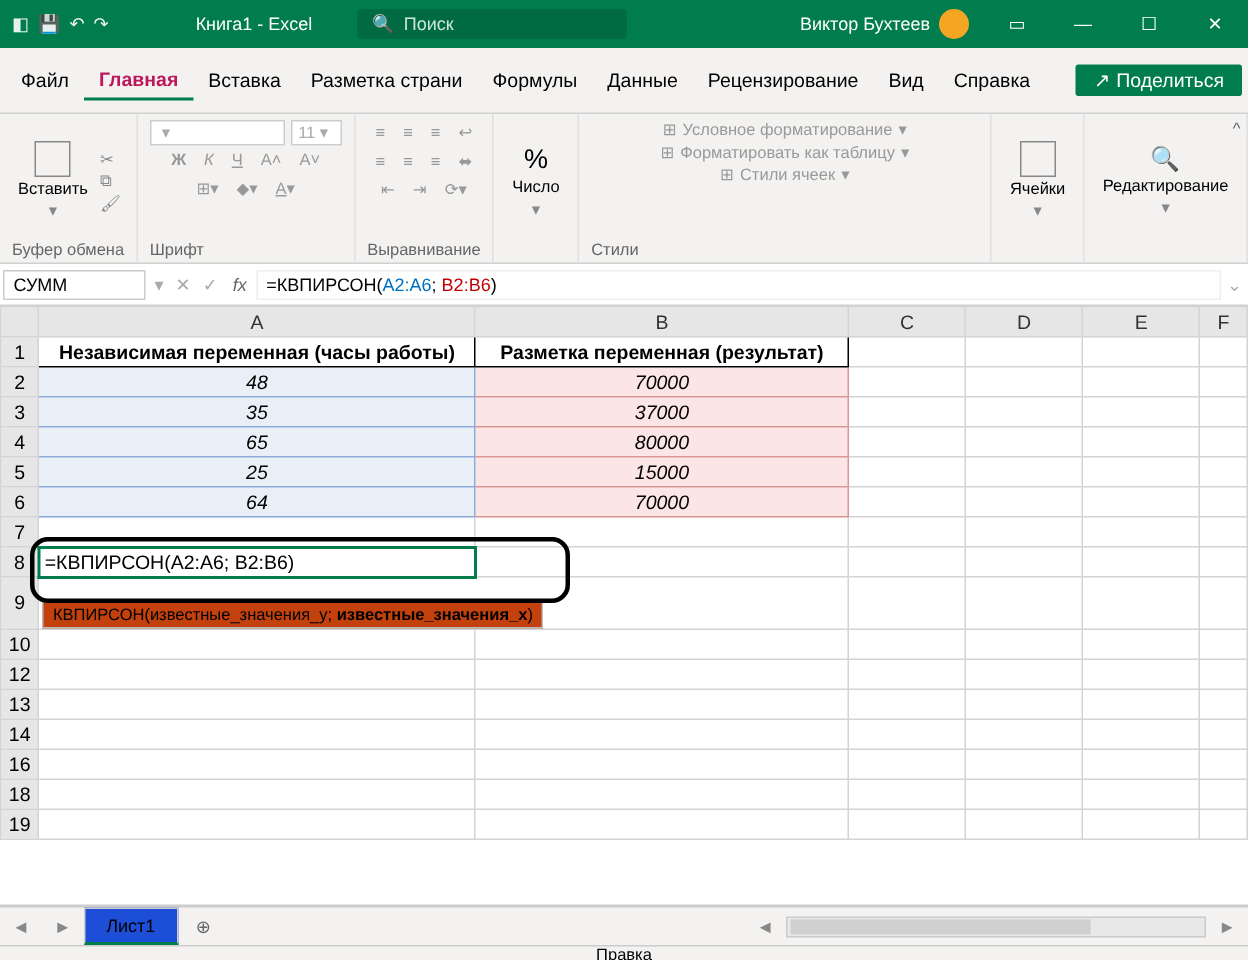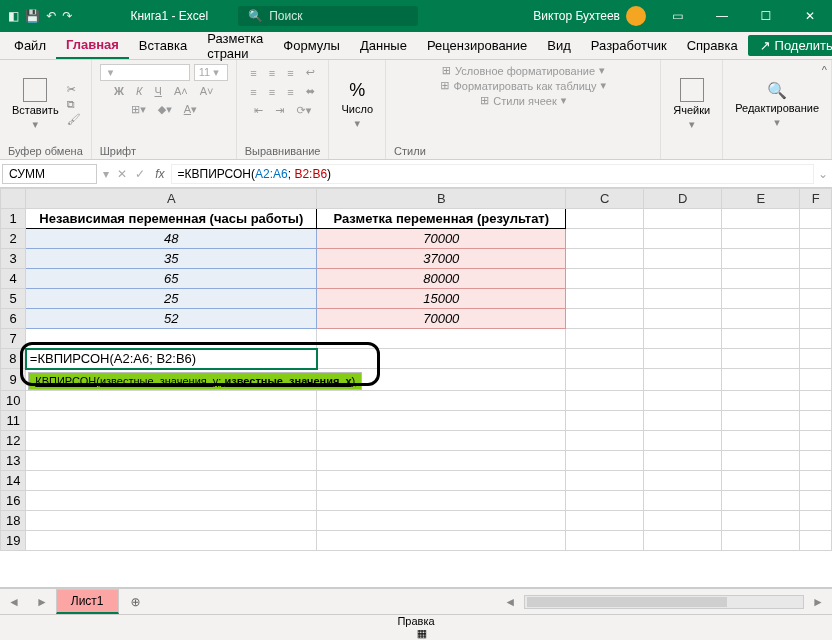--- a/index.html
+++ b/index.html
@@ -9,21 +9,21 @@
 .titlebar .qat { display: flex; gap: 6px; padding: 0 8px; }
 .titlebar .qat span { opacity: .9; }
 .titlebar .title { margin-left: 50px; }
 .titlebar .search { flex: 1; display: flex; align-items: center; margin-left: 30px; }
 .titlebar .search-box { background: #006b42; border-radius: 3px; padding: 3px 10px; width: 180px; display: flex; align-items: center; gap: 6px; color: #cfe8dc; }
 .titlebar .user { display: flex; align-items: center; gap: 6px; margin-right: 10px; }
 .titlebar .avatar { width: 20px; height: 20px; border-radius: 50%; background: #f4a623; }
 .titlebar .win { display: flex; }
 .titlebar .win div { width: 44px; height: 32px; display: flex; align-items: center; justify-content: center; }
 
-.tabs { height: 28px; background: #f3f2f1; border-bottom: 1px solid #d0d0d0; display: flex; align-items: center; padding: 0 4px; font-size: 13px; }
+.tabs { height: 44px; background: #f3f2f1; border-bottom: 1px solid #d0d0d0; display: flex; align-items: center; padding: 0 4px; font-size: 13px; }
 .tabs .tab { padding: 5px 10px; cursor: pointer; }
 .tabs .tab.active { color: #be185d; border-bottom: 2px solid #007c4d; font-weight: 600; }
 .tabs .share { margin-left: auto; background: #007c4d; color: #fff; padding: 3px 12px; border-radius: 2px; display: flex; align-items: center; gap: 4px; }
 
 .ribbon { height: 100px; background: #f3f2f1; border-bottom: 1px solid #d0d0d0; display: flex; font-size: 11px; }
 .group { border-right: 1px solid #e0e0e0; padding: 4px 8px 2px; display: flex; flex-direction: column; justify-content: space-between; }
 .group-label { text-align: left; color: #666; font-size: 11px; }
 .group-body { flex: 1; display: flex; align-items: center; gap: 4px; }
 .btn-lg { display: flex; flex-direction: column; align-items: center; font-size: 11px; gap: 2px; cursor: pointer; padding: 2px 4px; }
 .icon-box { width: 24px; height: 24px; border: 1px solid #888; display: inline-block; }
@@ -50,26 +50,26 @@
 .col-A { width: 276px; }
 .col-B { width: 236px; }
 .col-o { width: 74px; }
 .rowh { width: 24px; background: #e6e6e6; text-align: center; }
 .hdr-cell { font-weight: bold; text-align: center; border: 1px solid #000 !important; }
 .data-a { background: #e8eff7; text-align: center; font-style: italic; border: 1px solid #8eaadb !important; }
 .data-b { background: #fbe5e5; text-align: center; font-style: italic; border: 1px solid #d99694 !important; }
 .edit-cell { border: 2px solid #007c4d !important; padding: 0 3px; position: relative; }
 
 .callout { position: absolute; left: 20px; top: 154px; border: 3px solid #000; border-radius: 12px; padding: 6px 18px 6px 6px; background: transparent; pointer-events: none; }
-.tooltip { font-size: 11px; background: #84cc16; border: 1px solid #bbb; padding: 2px 6px; display: inline-block; margin-top: 2px; margin-left: 2px; text-decoration: underline; }
+.tooltip { font-size: 11px; background: #c2410c; border: 1px solid #bbb; padding: 2px 6px; display: inline-block; margin-top: 15px; margin-left: 2px; }
 .tooltip b { font-weight: bold; }
 
 .sheet-tabs { height: 26px; background: #f3f2f1; display: flex; align-items: center; font-size: 12px; border-top: 1px solid #ccc; }
 .sheet-tabs .nav { padding: 0 8px; color: #888; }
-.sheet-tab { padding: 4px 14px; background: #fca5a5; border: 1px solid #ccc; border-bottom: 2px solid #007c4d; }
+.sheet-tab { padding: 4px 14px; background: #1d4ed8; border: 1px solid #ccc; border-bottom: 2px solid #007c4d; }
 .sheet-tabs .add { padding: 0 12px; color: #666; }
 .sheet-tabs .scroll { margin-left: auto; display: flex; align-items: center; gap: 0; }
 .sheet-tabs .sbar { width: 280px; height: 14px; background: #e8e8e8; border: 1px solid #ccc; position: relative; }
 .sheet-tabs .thumb { position: absolute; left: 2px; top: 1px; width: 200px; height: 10px; background: #cfcfcf; }
 
 .status { height: 32px; background: #f3f2f1; display: flex; align-items: center; font-size: 11px; padding: 0 8px; border-top: 1px solid #ccc; flex-direction: column; }
 .status .r { margin-left: auto; display: flex; align-items: center; gap: 10px; }
 .status .view { display: flex; gap: 2px; }
 .status .vbtn { width: 20px; height: 16px; border: 1px solid #aaa; background: #fff; }
 .status .slider { width: 100px; height: 2px; background: #aaa; position: relative; }
@@ -108,21 +108,20 @@
 
 <div class="tabs">
   <div class="tab">Файл</div>
   <div class="tab active">Главная</div>
   <div class="tab">Вставка</div>
   <div class="tab">Разметка страни</div>
   <div class="tab">Формулы</div>
   <div class="tab">Данные</div>
   <div class="tab">Рецензирование</div>
   <div class="tab">Вид</div>
-  <div class="tab">Разработчик</div>
   <div class="tab">Справка</div>
   <div class="share">
     <span>↗</span>
     <span>Поделиться</span>
   </div>
 </div>
 
 <div class="ribbon">
   <div class="group">
     <div class="group-body">
@@ -287,21 +286,21 @@
           <td class="rowh">5</td>
           <td class="data-a">25</td>
           <td class="data-b">15000</td>
           <td></td>
           <td></td>
           <td></td>
           <td></td>
         </tr>
   <tr>
           <td class="rowh">6</td>
-          <td class="data-a">52</td>
+          <td class="data-a">64</td>
           <td class="data-b">70000</td>
           <td></td>
           <td></td>
           <td></td>
           <td></td>
         </tr>
   <tr>
           <td class="rowh">7</td>
           <td></td>
           <td></td>
@@ -322,29 +321,20 @@
   <tr>
           <td class="rowh">9</td>
           <td colspan="2" style="border:none"><span class="tooltip">КВПИРСОН(известные_значения_y; <b>известные_значения_x</b>)</span></td>
           <td></td>
           <td></td>
           <td></td>
           <td></td>
         </tr>
   <tr>
           <td class="rowh">10</td>
-          <td></td>
-          <td></td>
-          <td></td>
-          <td></td>
-          <td></td>
-          <td></td>
-        </tr>
-  <tr>
-          <td class="rowh">11</td>
           <td></td>
           <td></td>
           <td></td>
           <td></td>
           <td></td>
           <td></td>
         </tr>
   <tr>
           <td class="rowh">12</td>
           <td></td>

